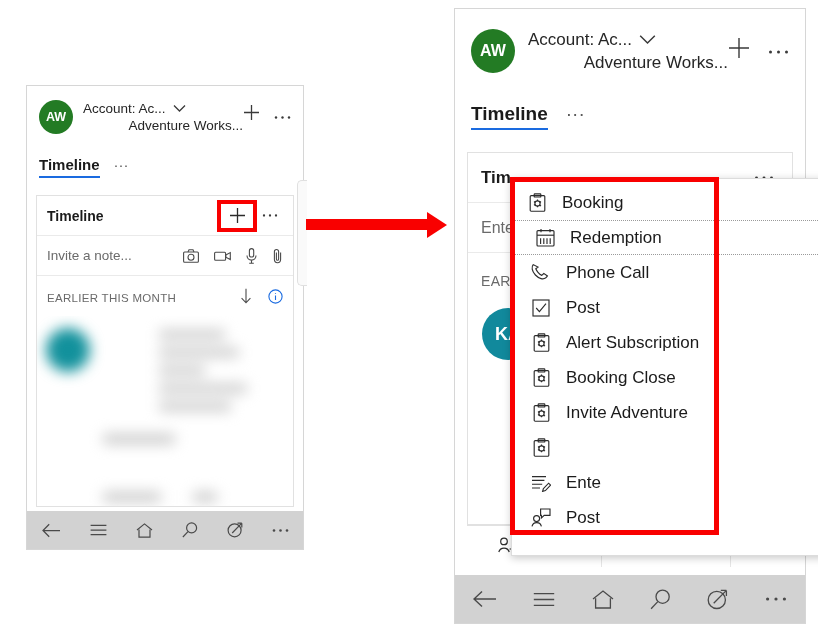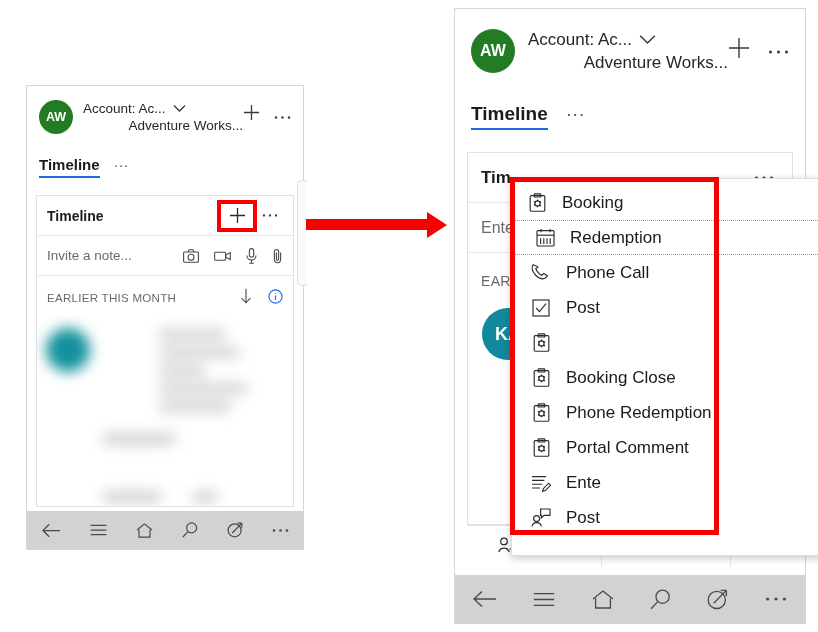--- a/index.html
+++ b/index.html
@@ -569,20 +569,21 @@
         </div>
         <div class="menu-item" style="padding: 0px 14px 0px 18px; height: 35px; gap: 14px; font-size: 17px;">
           <span class="mi-icon" style="width: 22px;">
             <svg width="17" height="19" viewBox="0 0 17 19" fill="none" stroke="#2b2b2b" stroke-width="1.15">
               <rect x="1.2" y="2.6" width="14.6" height="15.6" rx="1"></rect>
               <rect x="5.2" y="0.8" width="6.6" height="3.2" rx="0.6"></rect>
               <circle cx="8.5" cy="10.4" r="2.6"></circle>
               <path d="M8.5 6.6 v1.4 M8.5 12.8 v1.4 M5 8.6 l1.2 .8 M10.8 12.2 l1.2 .8 M5 12.2 l1.2 -.8 M10.8 9.4 l1.2 -.8"></path>
             </svg>
           </span>
+          <span>Alert Subscription</span>
         </div>
         <div class="menu-item" style="padding: 0px 14px 0px 18px; height: 35px; gap: 14px; font-size: 17px;">
           <span class="mi-icon" style="width: 22px;">
             <svg width="17" height="19" viewBox="0 0 17 19" fill="none" stroke="#2b2b2b" stroke-width="1.15">
               <rect x="1.2" y="2.6" width="14.6" height="15.6" rx="1"></rect>
               <rect x="5.2" y="0.8" width="6.6" height="3.2" rx="0.6"></rect>
               <circle cx="8.5" cy="10.4" r="2.6"></circle>
               <path d="M8.5 6.6 v1.4 M8.5 12.8 v1.4 M5 8.6 l1.2 .8 M10.8 12.2 l1.2 .8 M5 12.2 l1.2 -.8 M10.8 9.4 l1.2 -.8"></path>
             </svg>
           </span>
@@ -590,32 +591,31 @@
         </div>
         <div class="menu-item" style="padding: 0px 14px 0px 18px; height: 35px; gap: 14px; font-size: 17px;">
           <span class="mi-icon" style="width: 22px;">
             <svg width="17" height="19" viewBox="0 0 17 19" fill="none" stroke="#2b2b2b" stroke-width="1.15">
               <rect x="1.2" y="2.6" width="14.6" height="15.6" rx="1"></rect>
               <rect x="5.2" y="0.8" width="6.6" height="3.2" rx="0.6"></rect>
               <circle cx="8.5" cy="10.4" r="2.6"></circle>
               <path d="M8.5 6.6 v1.4 M8.5 12.8 v1.4 M5 8.6 l1.2 .8 M10.8 12.2 l1.2 .8 M5 12.2 l1.2 -.8 M10.8 9.4 l1.2 -.8"></path>
             </svg>
           </span>
-          <span>Phone Redemption</span>
+          <span>Invite Adventure</span>
         </div>
         <div class="menu-item" style="padding: 0px 14px 0px 18px; height: 35px; gap: 14px; font-size: 17px;">
           <span class="mi-icon" style="width: 22px;">
             <svg width="17" height="19" viewBox="0 0 17 19" fill="none" stroke="#2b2b2b" stroke-width="1.15">
               <rect x="1.2" y="2.6" width="14.6" height="15.6" rx="1"></rect>
               <rect x="5.2" y="0.8" width="6.6" height="3.2" rx="0.6"></rect>
               <circle cx="8.5" cy="10.4" r="2.6"></circle>
               <path d="M8.5 6.6 v1.4 M8.5 12.8 v1.4 M5 8.6 l1.2 .8 M10.8 12.2 l1.2 .8 M5 12.2 l1.2 -.8 M10.8 9.4 l1.2 -.8"></path>
             </svg>
           </span>
-          <span>Portal Comment</span>
         </div>
         <div class="menu-item" style="padding: 0px 14px 0px 18px; height: 35px; gap: 14px; font-size: 17px;">
           <span class="mi-icon" style="width: 22px;">
             <svg width="20" height="18" viewBox="0 0 20 18" fill="none" stroke="#2b2b2b" stroke-width="1.15">
               <path d="M1 2.6 H15 M1 6.4 H13.4 M1 10.2 H11.2 M1 14 H9"></path>
               <path d="M12.4 14.6 L17.6 9.2 l2 2 L14.4 16.6 L11.6 17.4 Z"></path>
             </svg>
           </span>
           <span>Ente</span>
         </div>

